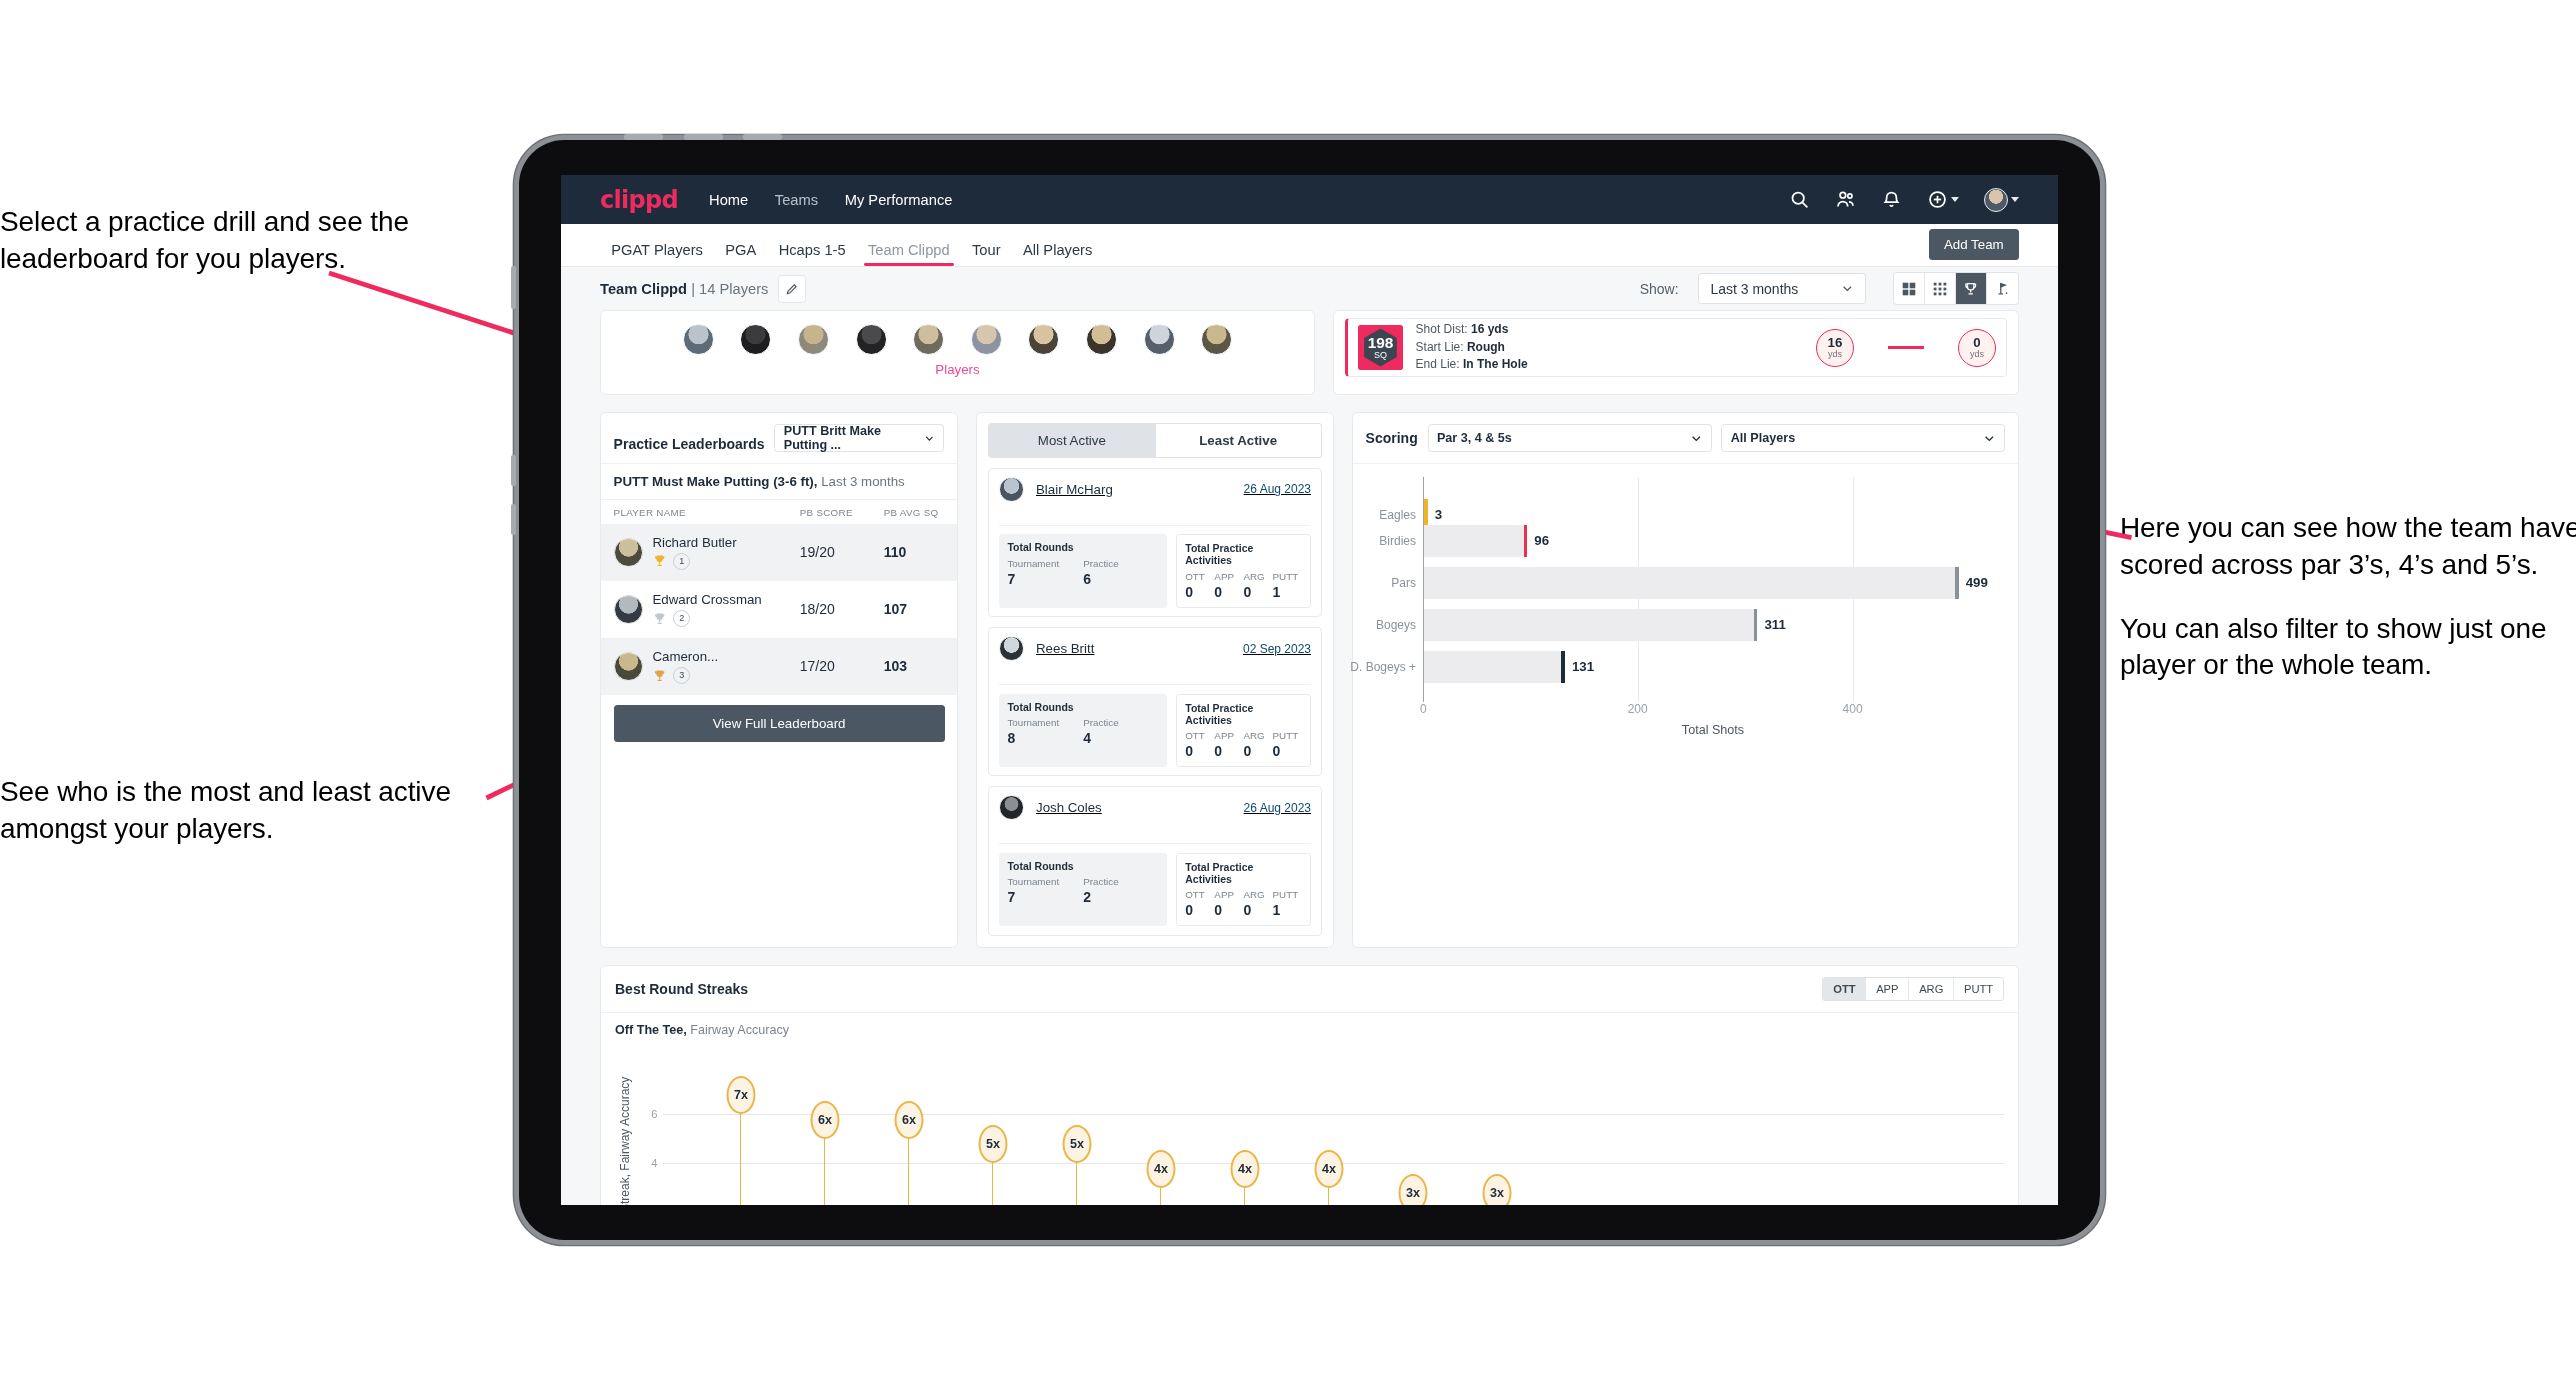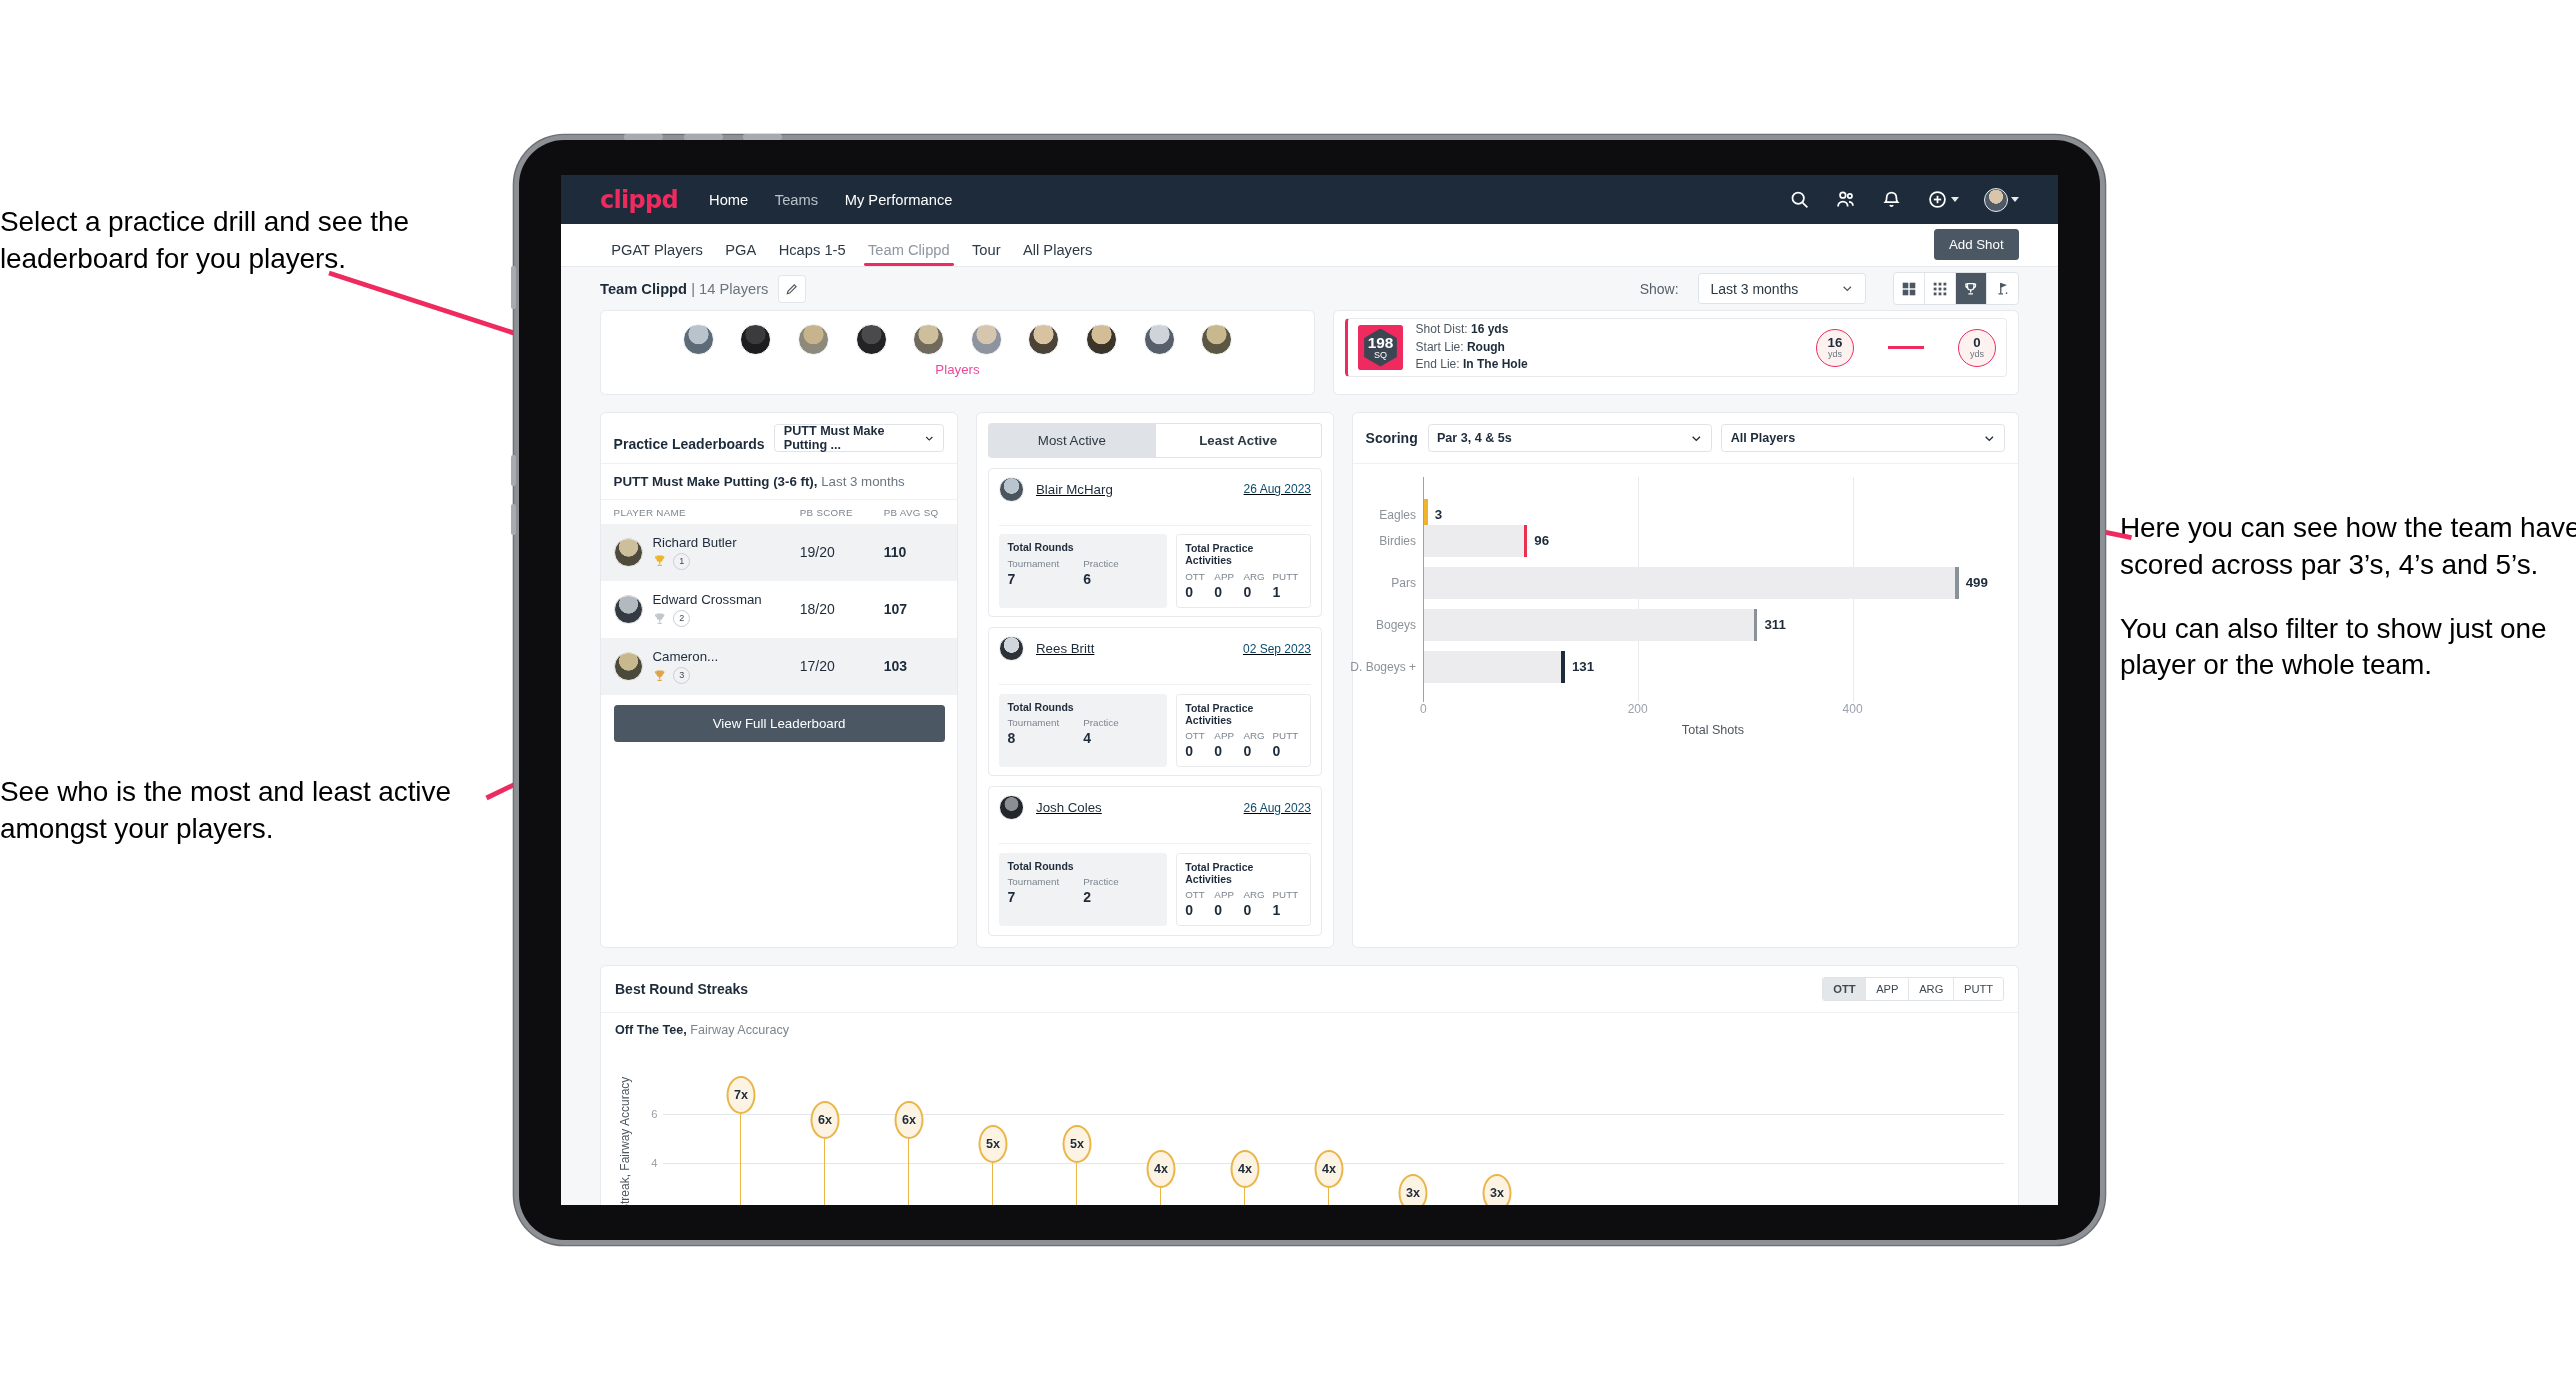--- a/index.html
+++ b/index.html
@@ -305,21 +305,21 @@
         </div>
       </div>
 
       <div class="tabstrip">
         <span class="tab">PGAT Players</span>
         <span class="tab">PGA</span>
         <span class="tab">Hcaps 1-5</span>
         <span class="tab muted active">Team Clippd</span>
         <span class="tab">Tour</span>
         <span class="tab">All Players</span>
-        <button class="addteam">Add Shot</button>
+        <button class="addteam">Add Team</button>
       </div>
 
       <div class="subbar">
         <span class="teamlabel"><b>Team Clippd</b> <span>| 14 Players</span></span>
         <span class="pencilbtn">
           <svg width="14" height="14" viewBox="0 0 24 24" fill="none" stroke="#4d5761" stroke-width="2">
               <path d="M4 20l4-1 11-11-3-3L5 16z"></path>
             </svg>
         </span>
         <span class="subspacer"></span>
@@ -420,21 +420,21 @@
             </div>
           </div>
         </div>
 
         <div class="row mid">
 
           <div class="card colL">
             <div class="cardhead">
               <span class="cardtitle">Practice Leaderboards</span>
               <span class="selsm">
-                <span>PUTT Must Make Putting ...</span>
+                <span>PUTT Britt Make Putting ...</span>
                 <svg width="12.6" height="12.6" viewBox="0 0 24 24" fill="none" stroke="#1d2b3a" stroke-width="2.6">
                     <polyline points="5,9 12,16 19,9"></polyline>
                   </svg>
               </span>
             </div>
             <div class="drillline">
               <b>PUTT Must Make Putting (3-6 ft),</b>
               <span>Last 3 months</span>
             </div>
             <table class="lb">

